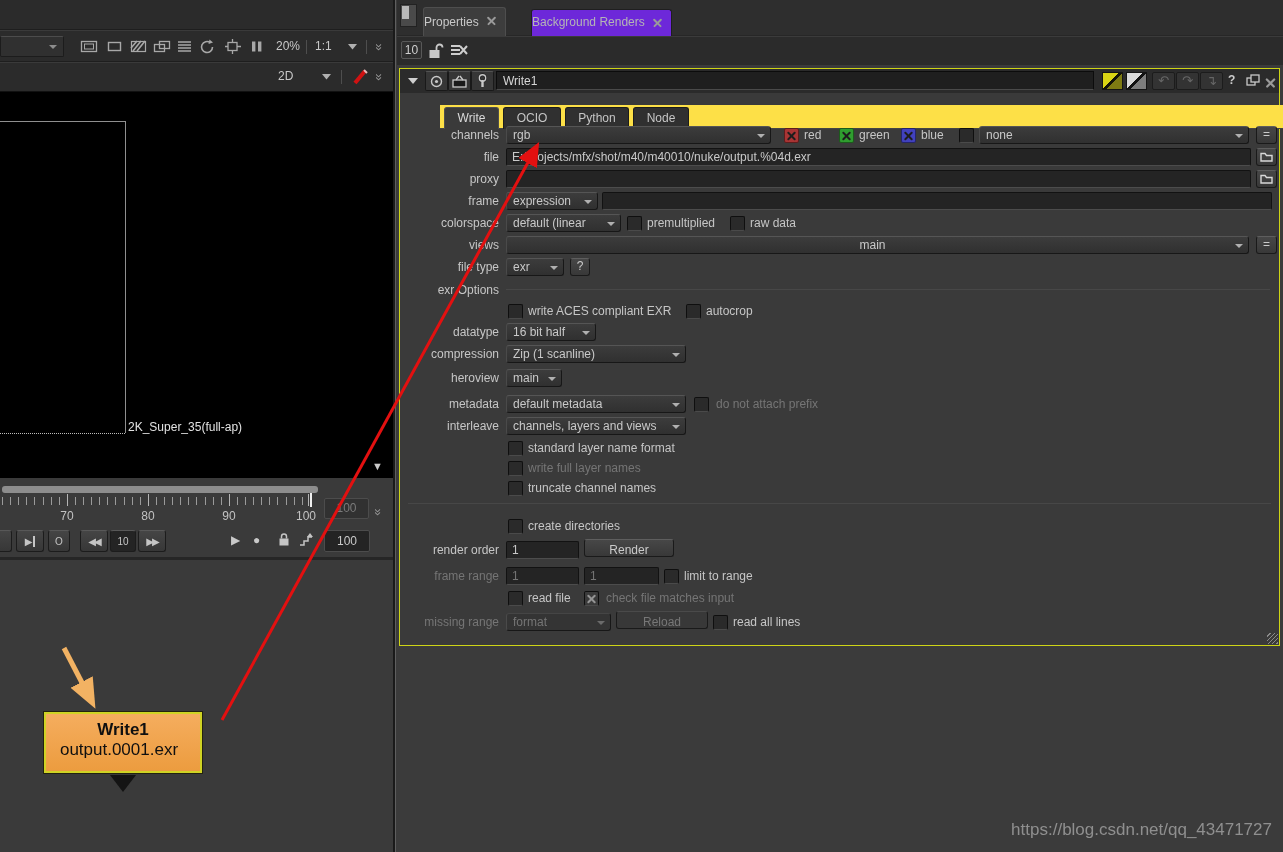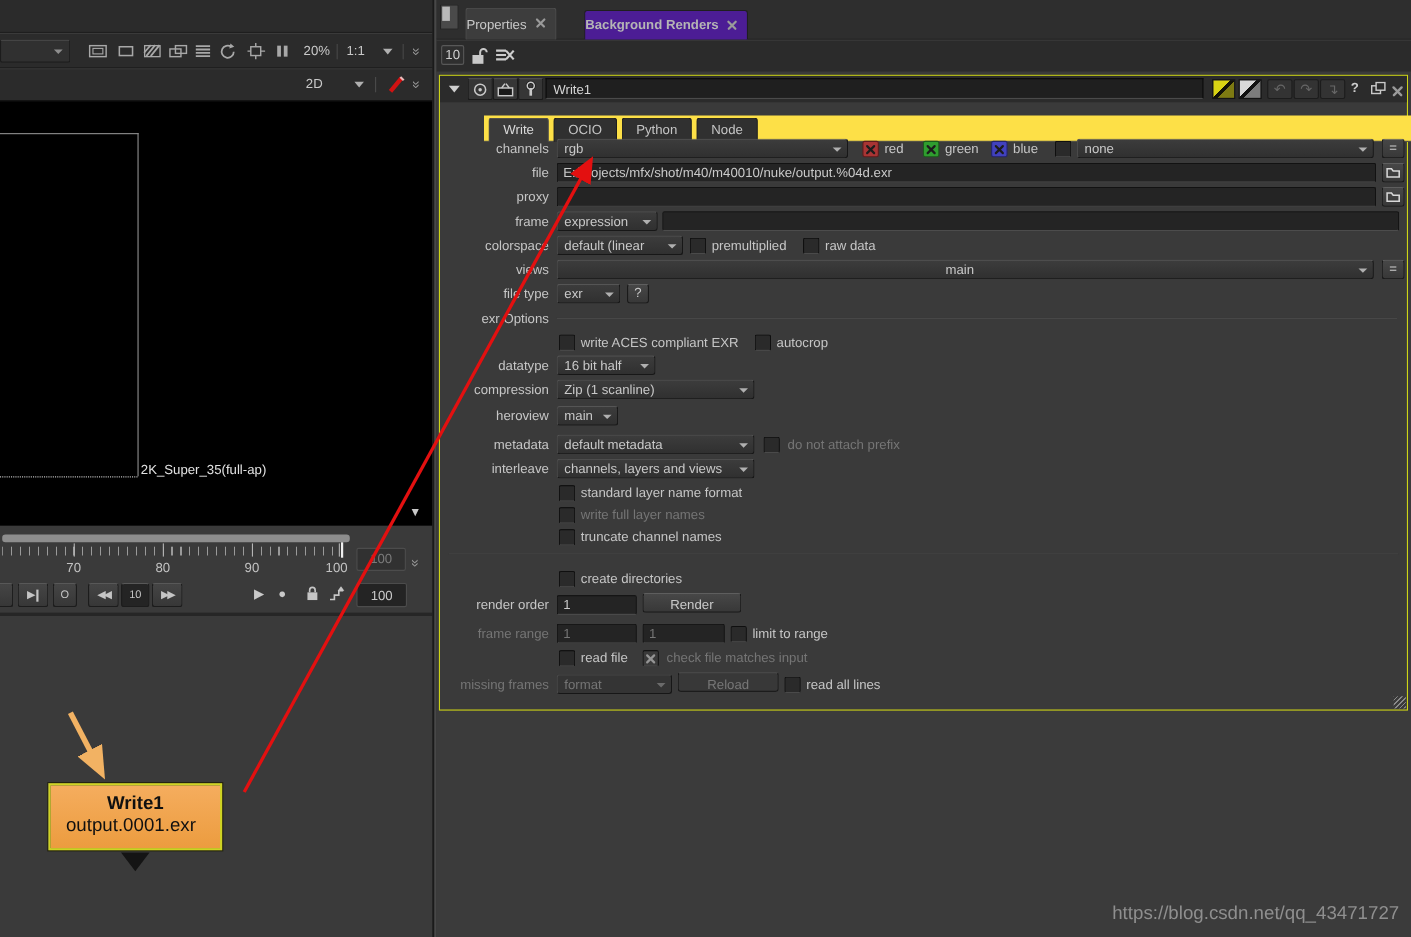--- a/index.html
+++ b/index.html
@@ -101,21 +101,21 @@
   .right-pane { position:absolute; left:397px; top:0; width:886px; height:852px; background:#3b3b3b; }
   .rp-tabbar { position:absolute; left:0; top:0; width:886px; height:36px; background:#2e2e2e;
         border-bottom:1px solid #272727; }
   .grip { position:absolute; left:3px; top:4px; width:17px; height:23px; background:#4a4a4a;
         border:1px solid #222; }
   .grip::before { content:""; position:absolute; left:1px; top:1px; width:7px; height:13px; background:#b9b9b9; }
   .ptab { position:absolute; top:9px; height:27px; border:1px solid #1f1f1f; border-bottom:none;
         border-radius:3px 3px 0 0; color:#c9c9c9; line-height:25px; padding:0 26px 0 0; }
   .ptab .x { position:absolute; right:9px; top:8px; }
   .ptab.active { background:#3d3d3d; border-color:#4e4e4e; top:7px; height:29px; line-height:28px; }
-  .ptab.inactive { background:#4c1d95; color:#b5b5b5;font-weight:bold; }
+  .ptab.inactive { background:#6d28d9; color:#b5b5b5; }
   .rp-row2 { position:absolute; left:0; top:37px; width:886px; height:28px; background:#2b2b2b; }
   .maxbox { position:absolute; left:4px; top:4px; width:21px; height:18px; background:#2f2f2f;
         border:1px solid #585858; border-radius:2px; color:#cfcfcf; text-align:center; line-height:16px; }
   
   .wpanel { position:absolute; left:2px; top:68px; width:881px; height:578px;
         background:#3a3a3a; border:1px solid #cdd416; }
   .wp-header { position:absolute; left:0; top:0; width:879px; height:24px; background:#2b2b2b; }
   .hbtn { position:absolute; top:2px; width:23px; height:20px; background:#363636;
         border:1px solid #191919; border-top-color:#525252; border-radius:2px;
         display:flex; align-items:center; justify-content:center; }
@@ -459,21 +459,21 @@
       <input class="inp dis" style="left: 106px; top: 498px; width: 73px;" value="1">
       <input class="inp dis" style="left: 184px; top: 498px; width: 75px;" value="1">
       <span class="cb" style="left:264px;top:500px"></span>
       <span class="clbl" style="left:284px;top:498px">limit to range</span>
 
       <span class="cb" style="left:108px;top:522px"></span>
       <span class="clbl" style="left:128px;top:520px">read file</span>
       <span class="cb gchk chk" style="left:184px;top:522px"></span>
       <span class="clbl dis" style="left:206px;top:520px">check file matches input</span>
 
-      <div class="lbl dis" style="top:544px">missing frames</div>
+      <div class="lbl dis" style="top:544px">missing range</div>
       <div class="dd dis" style="left:106px;top:544px;width:105px"><span>format</span></div>
       <div class="btn dis" style="left:216px;top:542px;width:92px;line-height:20px">Reload</div>
       <span class="cb" style="left:313px;top:546px"></span>
       <span class="clbl" style="left:333px;top:544px">read all lines</span>
 
       <div class="resize-grip"></div>
     </div>
 
     <div class="watermark">https://blog.csdn.net/qq_43471727</div>
   </div>

